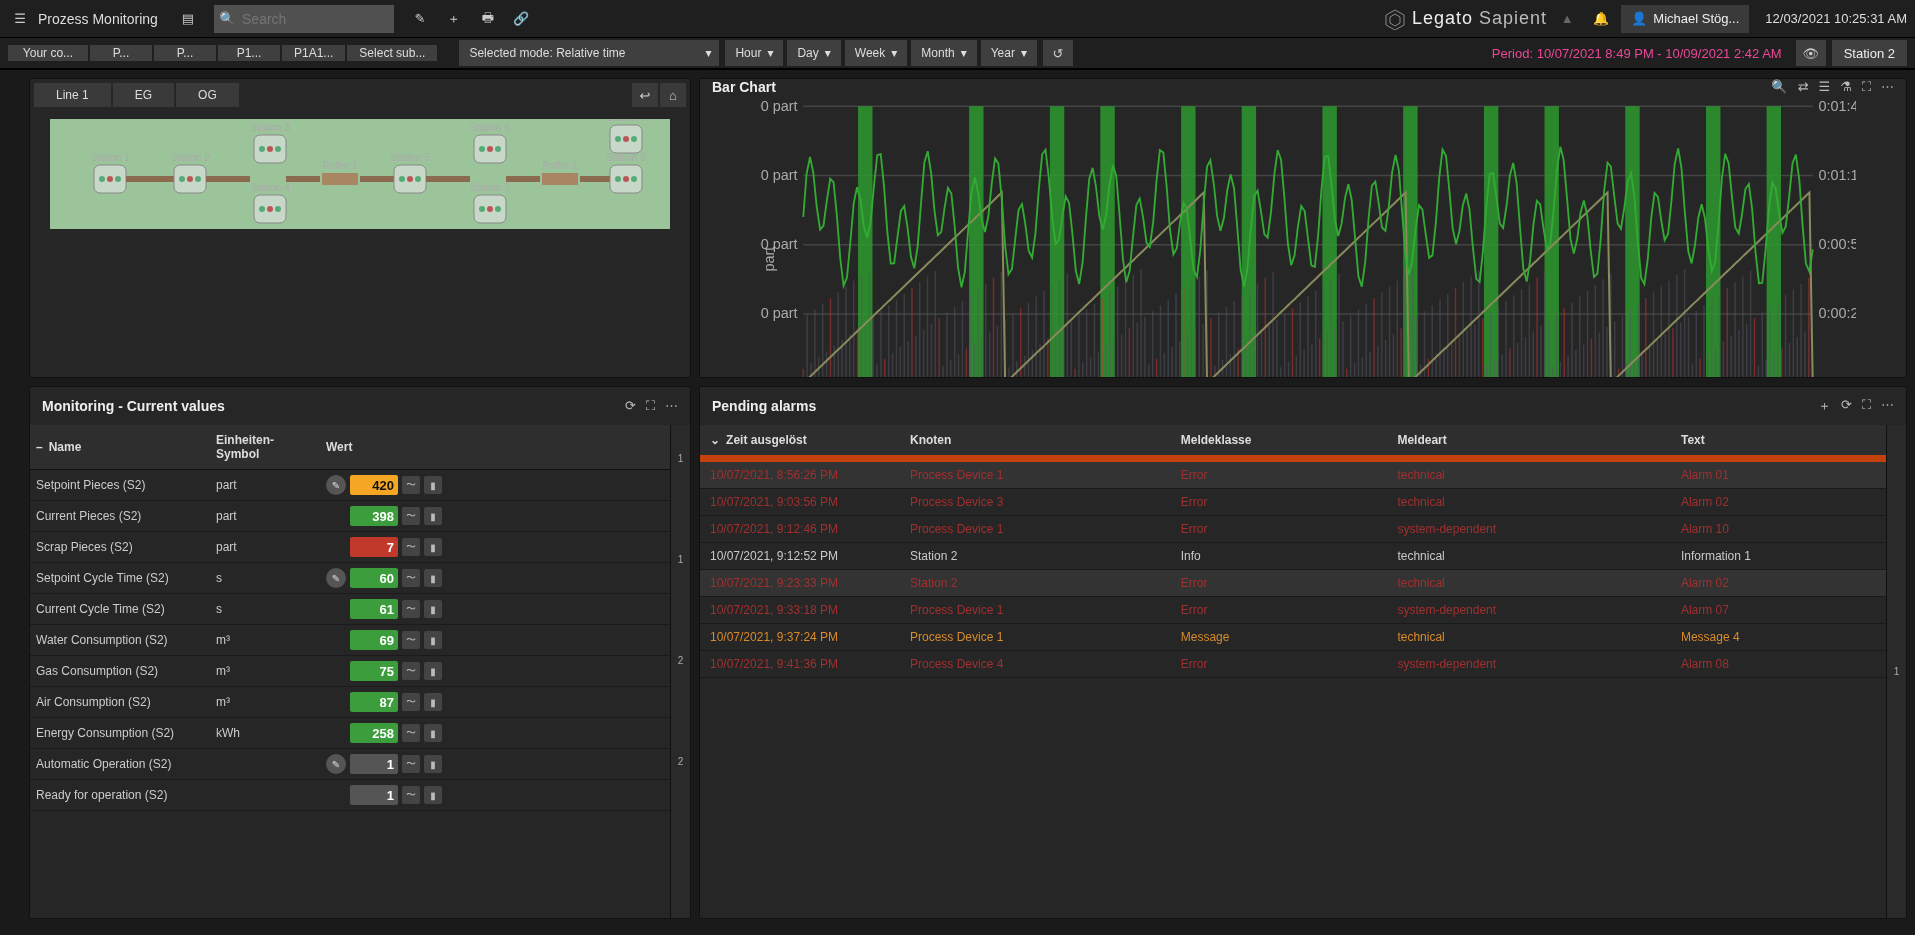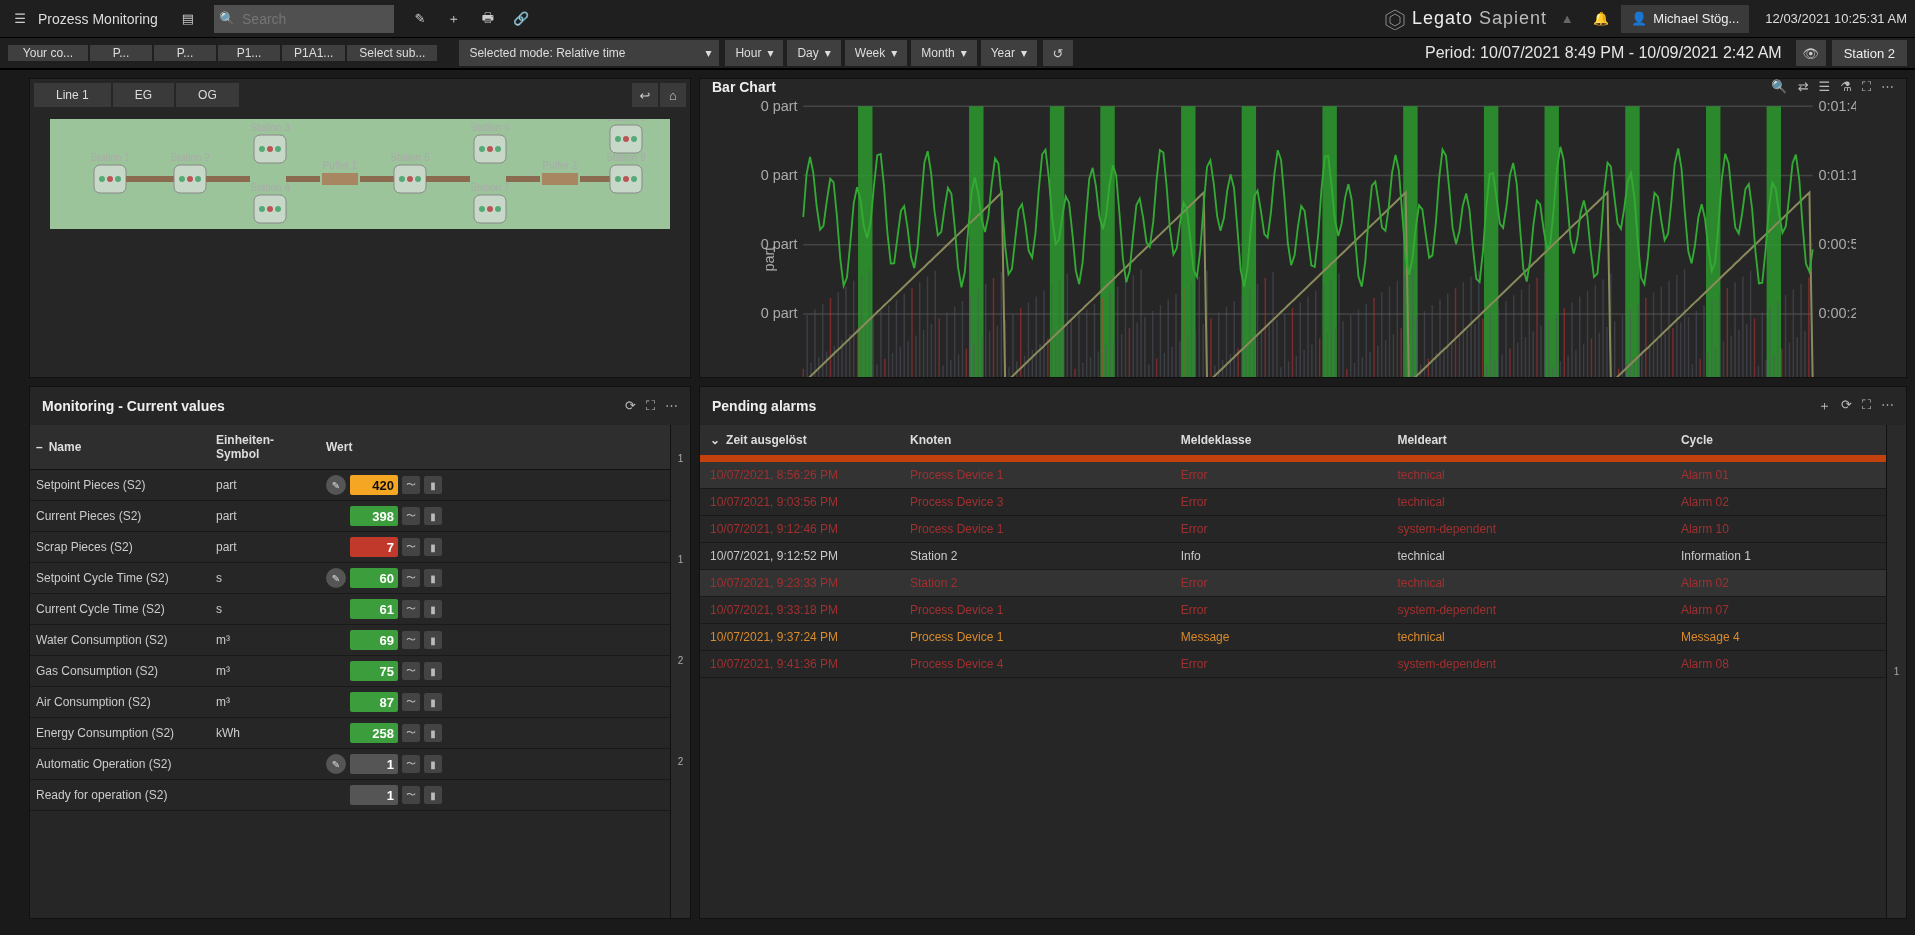--- a/index.html
+++ b/index.html
@@ -23,21 +23,21 @@
 
 .toolbar { display: flex; align-items: center; height: 32px; background: #1f1f1f; border-bottom: 2px solid #000; gap: 6px; padding: 4px 8px; }
 .crumb-group { display: flex; gap: 2px; }
 .crumb { background: #3f3f3f; height: 16px; min-width: 62px; padding: 0 12px; display: flex; align-items: center; justify-content: center; font-size: 12px; color: #ddd; cursor: pointer; white-space: nowrap; }
 .crumb.wide { min-width: 80px; }
 .mode-select { flex: 0 0 260px; background: #3f3f3f; height: 26px; display: flex; align-items: center; padding: 0 10px; font-size: 12px; color: #ddd; position: relative; }
 .mode-select .chev { position: absolute; right: 8px; }
 .time-btns { display: flex; gap: 4px; }
 .time-btn { background: #3f3f3f; height: 26px; padding: 0 10px; display: flex; align-items: center; gap: 6px; font-size: 12px; color: #ddd; cursor: pointer; }
 .toolbar .icon-sq { width: 30px; height: 26px; background: #3f3f3f; display: flex; align-items: center; justify-content: center; cursor: pointer; }
-.period { font-size: 16px; color: #e5e5e5; padding: 0 8px; white-space: nowrap; }
+.period { font-size: 13px; color: #ec4899; padding: 0 8px; white-space: nowrap; }
 .station-chip { background: #3f3f3f; height: 26px; padding: 0 12px; display: flex; align-items: center; font-size: 13px; color: #eee; }
 
 
 .main { display: grid; grid-template-columns: 662px 1fr; grid-template-rows: 300px 1fr; gap: 8px; padding: 8px; height: calc(935px - 38px - 40px); margin-left: 21px; }
 
 .panel { background: #262626; border: 1px solid #111; display: flex; flex-direction: column; overflow: hidden; position: relative; }
 
 
 .topo-tabs { display: flex; gap: 2px; padding: 4px; }
 .topo-tab { background: #3a3a3a; height: 24px; padding: 0 22px; display: flex; align-items: center; font-size: 12px; color: #ddd; cursor: pointer; }
@@ -741,21 +741,21 @@
     </div>
     <div class="al-body">
       <div class="al-table">
         <table>
           <thead>
               <tr>
             <th><span style="margin-right:6px">⌄</span><span>Zeit ausgelöst</span></th>
             <th>Knoten</th>
             <th>Meldeklasse</th>
             <th>Meldeart</th>
-            <th>Cycle</th>
+            <th>Text</th>
           </tr>
             </thead>
           <tbody id="al-rows">
               <tr class="al-err hl">
                 <td>10/07/2021, 8:56:26 PM</td>
                 <td>Process Device 1</td>
                 <td>Error</td>
                 <td>technical</td>
                 <td>Alarm 01</td>
               </tr>

